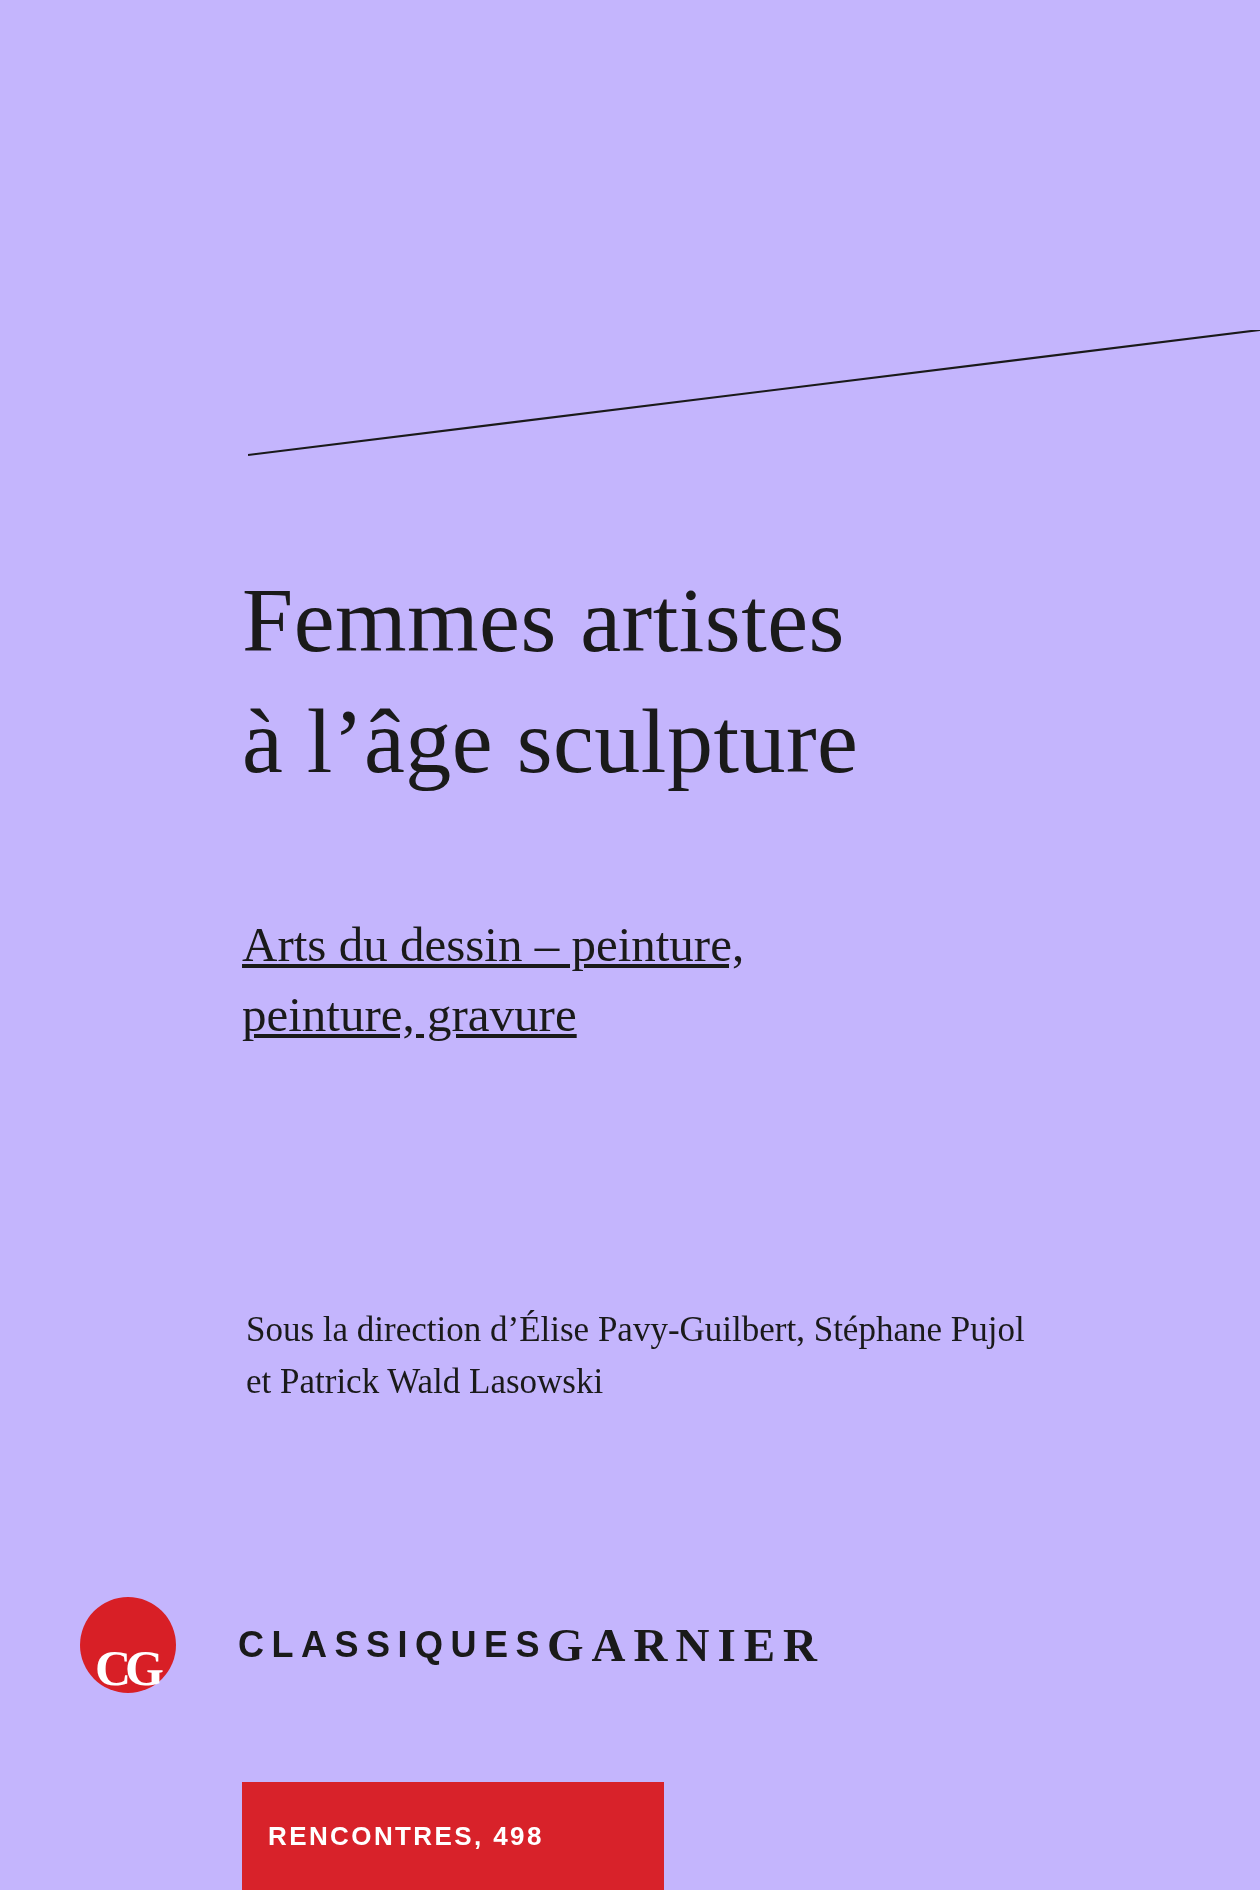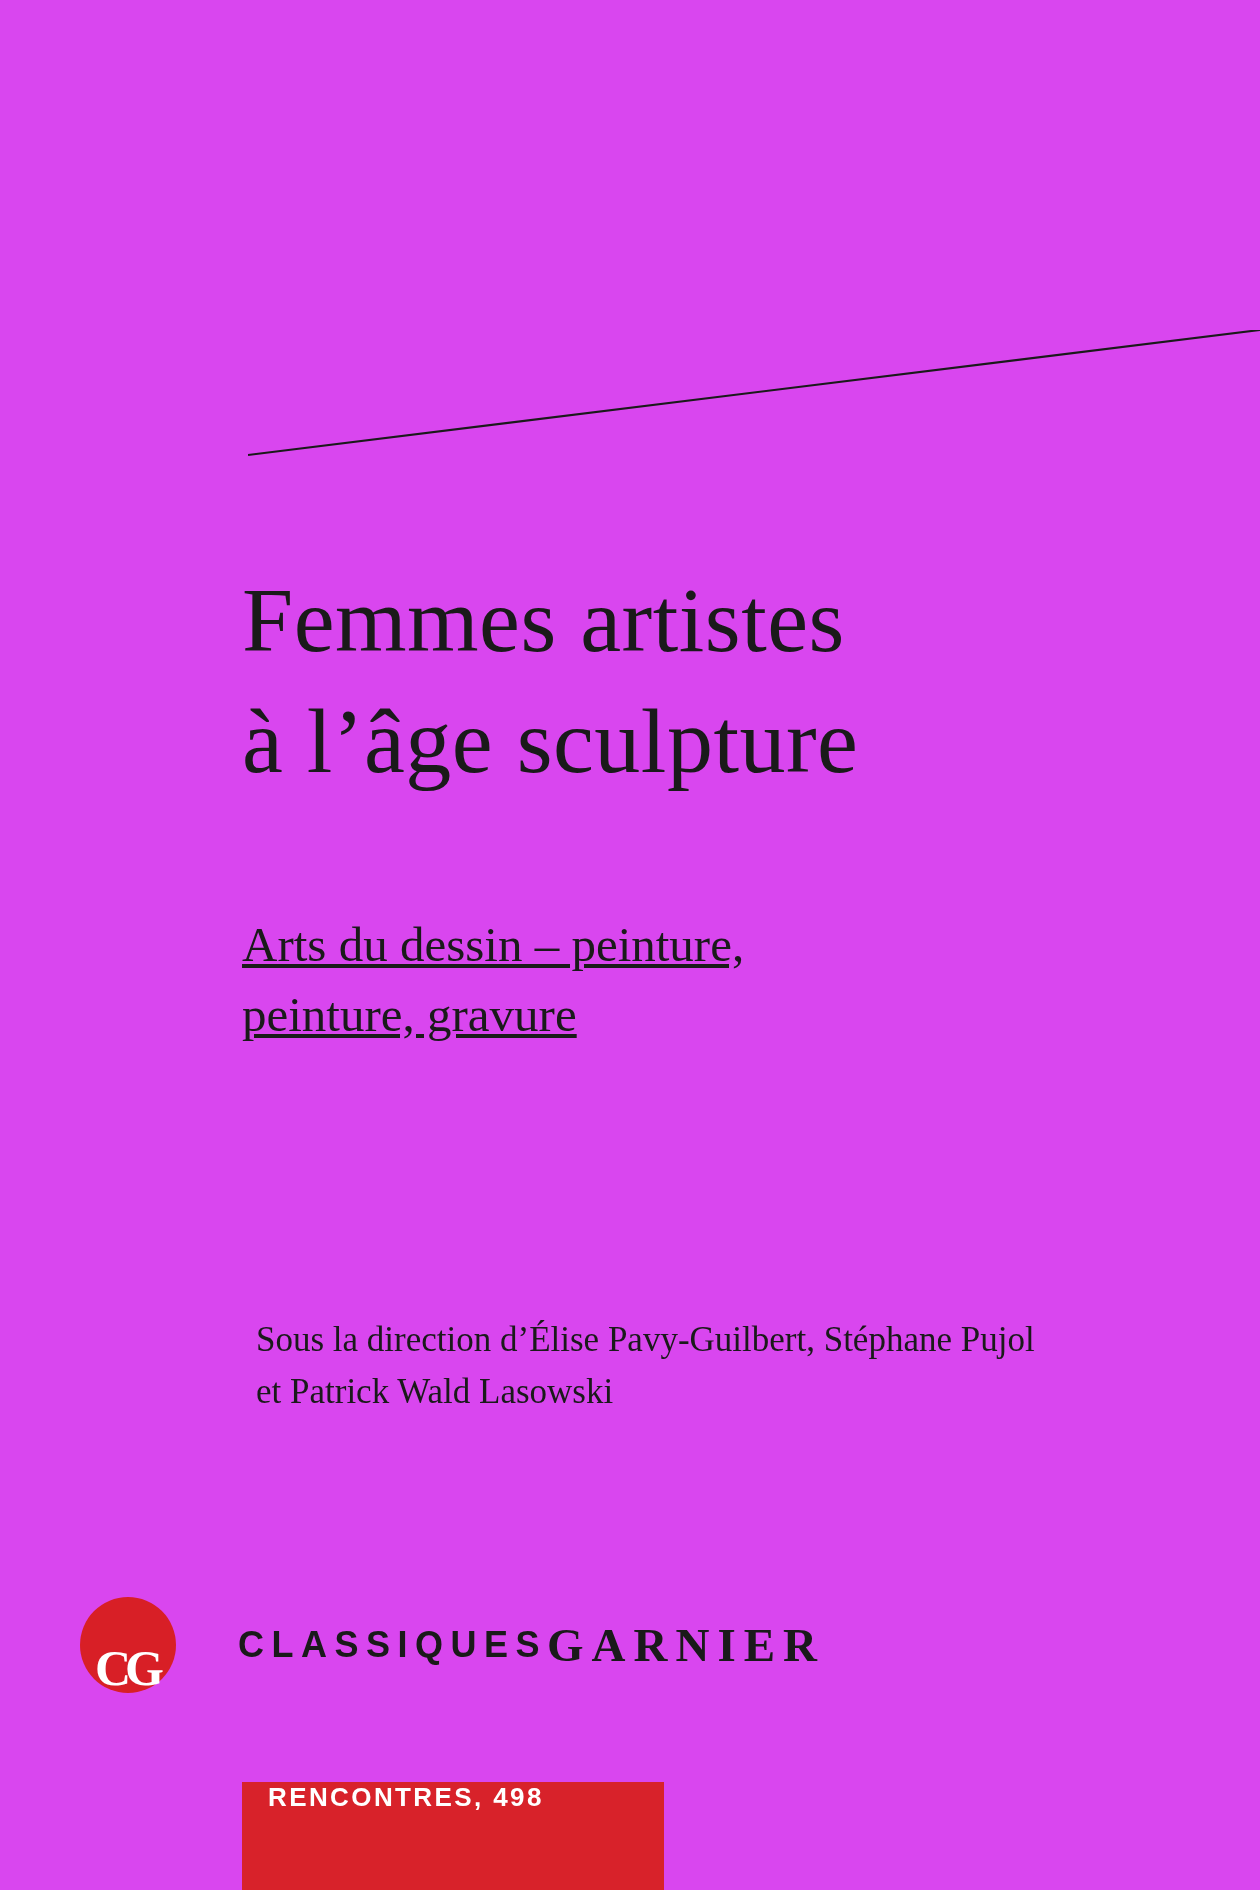--- a/index.html
+++ b/index.html
@@ -11,21 +11,21 @@
     height: 1890px;
     background: #ffffff;
     font-family: "Liberation Serif", serif;
     overflow: hidden;
   }
 
   #cover {
     position: relative;
     width: 1260px;
     height: 1890px;
-    background: #d946ef;
+    background: #c4b5fd;
     overflow: hidden;
   }
 
   
   #diagonal-rule {
     position: absolute;
     left: 248px;
     top: 330px;
     width: 1012px;
     height: 130px;
@@ -66,21 +66,21 @@
   .editors {
     position: absolute;
     left: 242px;
     top: 1300px;
     width: 860px;
     font-family: "Liberation Serif", serif;
     font-size: 35px;
     line-height: 1.48;
     color: #1a1a1a;
     font-weight: 400;
-    margin: 14px;
+    margin: 4px;
   }
 
   
   #publisher {
     position: absolute;
     left: 80px;
     top: 1590px;
     display: flex;
     align-items: center;
     height: 110px;
@@ -136,21 +136,21 @@
 
   
   #series-band {
     position: absolute;
     left: 242px;
     bottom: 0;
     width: 422px;
     height: 108px;
     background: #d8222a;
     display: flex;
-    align-items: flex-start;
+    align-items: center;
   }
 
   #series-label {
     font-family: "Liberation Sans", sans-serif;
     font-size: 26px;
     font-weight: 700;
     letter-spacing: 2.4px;
     color: #ffffff;
     padding-left: 26px;
   }

